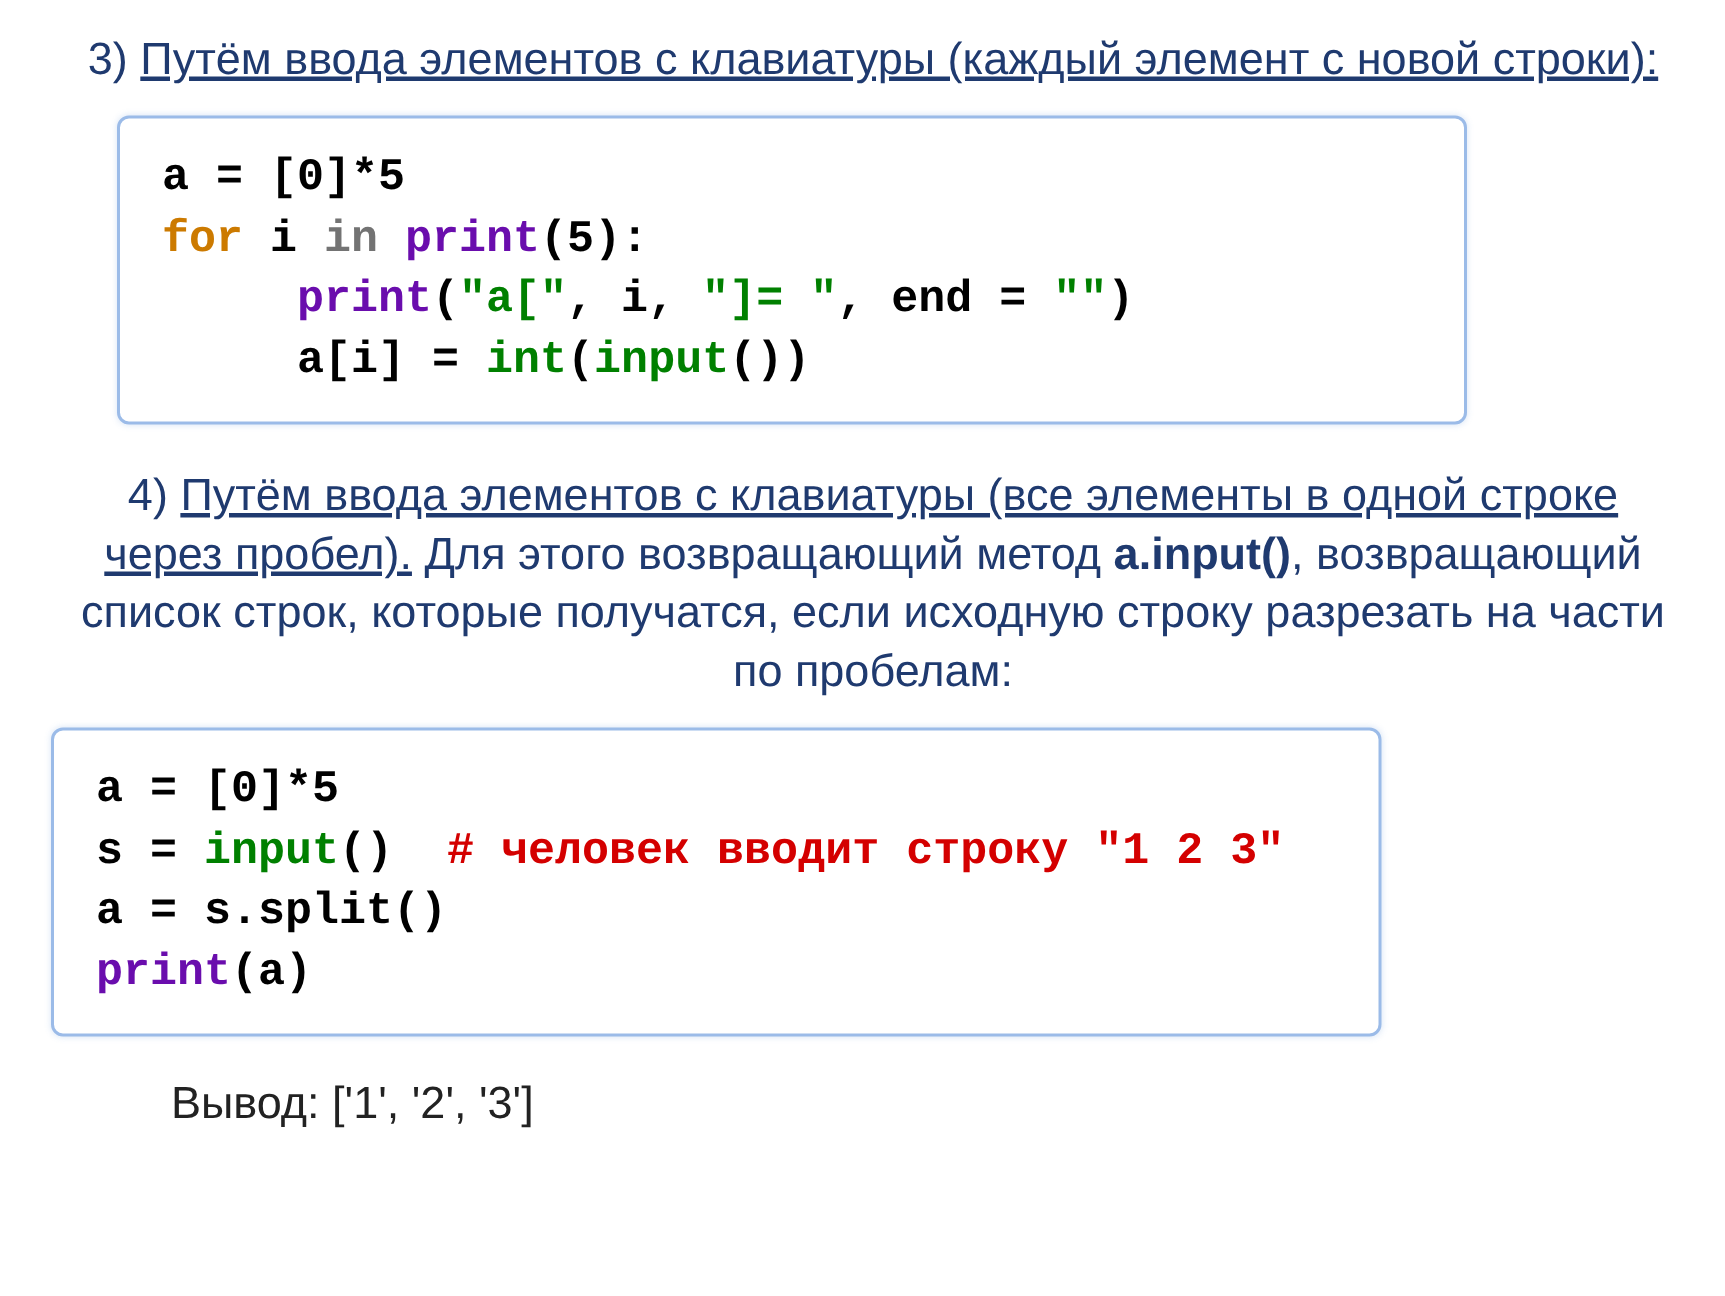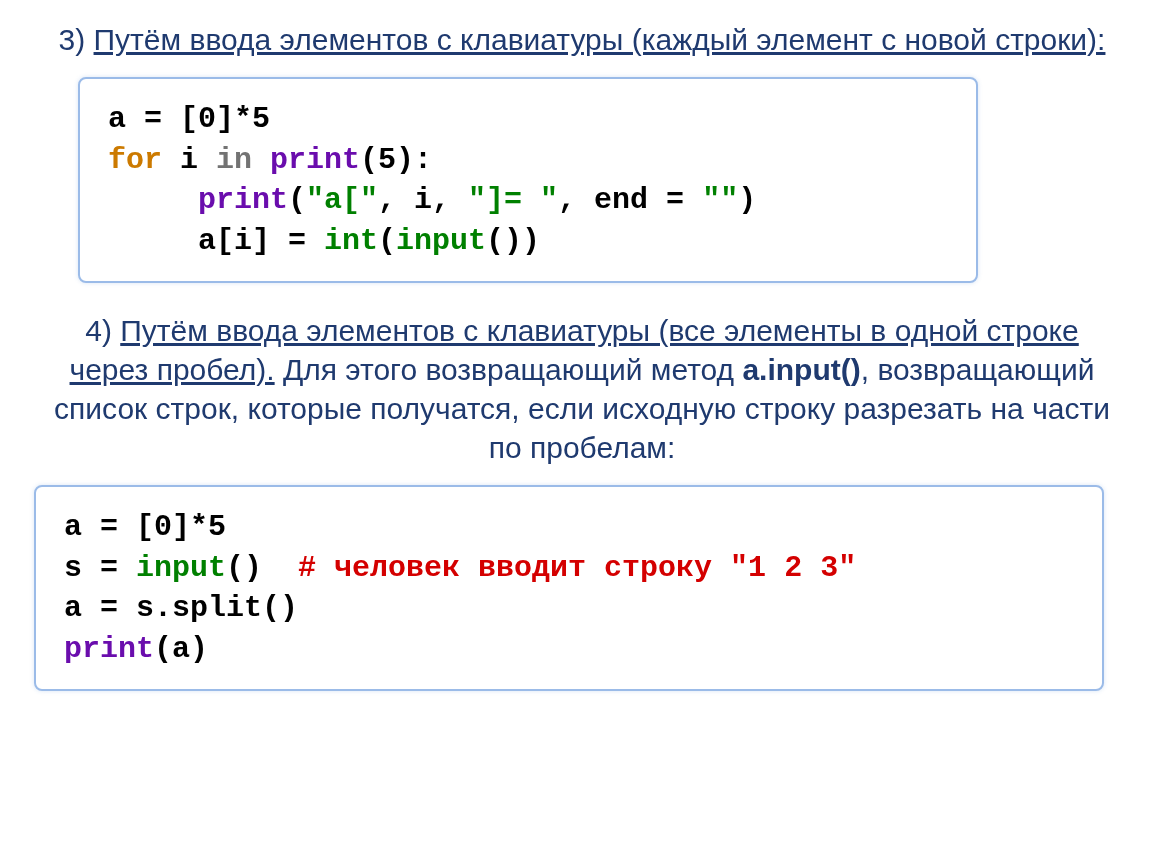--- a/index.html
+++ b/index.html
@@ -35,21 +35,21 @@
     padding: 20px 28px;
     margin-bottom: 28px;
     box-shadow: 0 0 4px rgba(100,150,220,0.25);
   }
   .codebox.narrow {
     width: 900px;
     margin-left: 34px;
     box-sizing: border-box;
   }
   .codebox.wide {
-    width: 1070px;
+    width: 887px;
     margin-left: -10px;
     box-sizing: border-box;
   }
   .code {
     font-family: "Courier New", Courier, monospace;
     font-size: 30px;
     font-weight: bold;
     line-height: 1.35;
     white-space: pre;
     color: #000;
@@ -88,14 +88,15 @@
     <span>4) </span><span class="under">Путём ввода элементов с клавиатуры (все элементы в одной строке через пробел).</span><span> Для этого возвращающий метод </span><span class="bold">a.input()</span><span>, возвращающий список строк, которые получатся, если исходную строку разрезать на части по пробелам:</span>
   </p>
 
   <div class="codebox wide">
     <div class="code"><span>a = [0]*5</span>
 <span>s = </span><span class="tok-builtin">input</span><span>()  </span><span class="tok-comment"># человек вводит строку "1 2 3"</span>
 <span>a = s.split()</span>
 <span class="tok-func">print</span><span>(a)</span></div>
   </div>
 
+  <div class="output">Вывод: ['1', '2', '3']</div>
 
 </div>
 
 </body></html>

